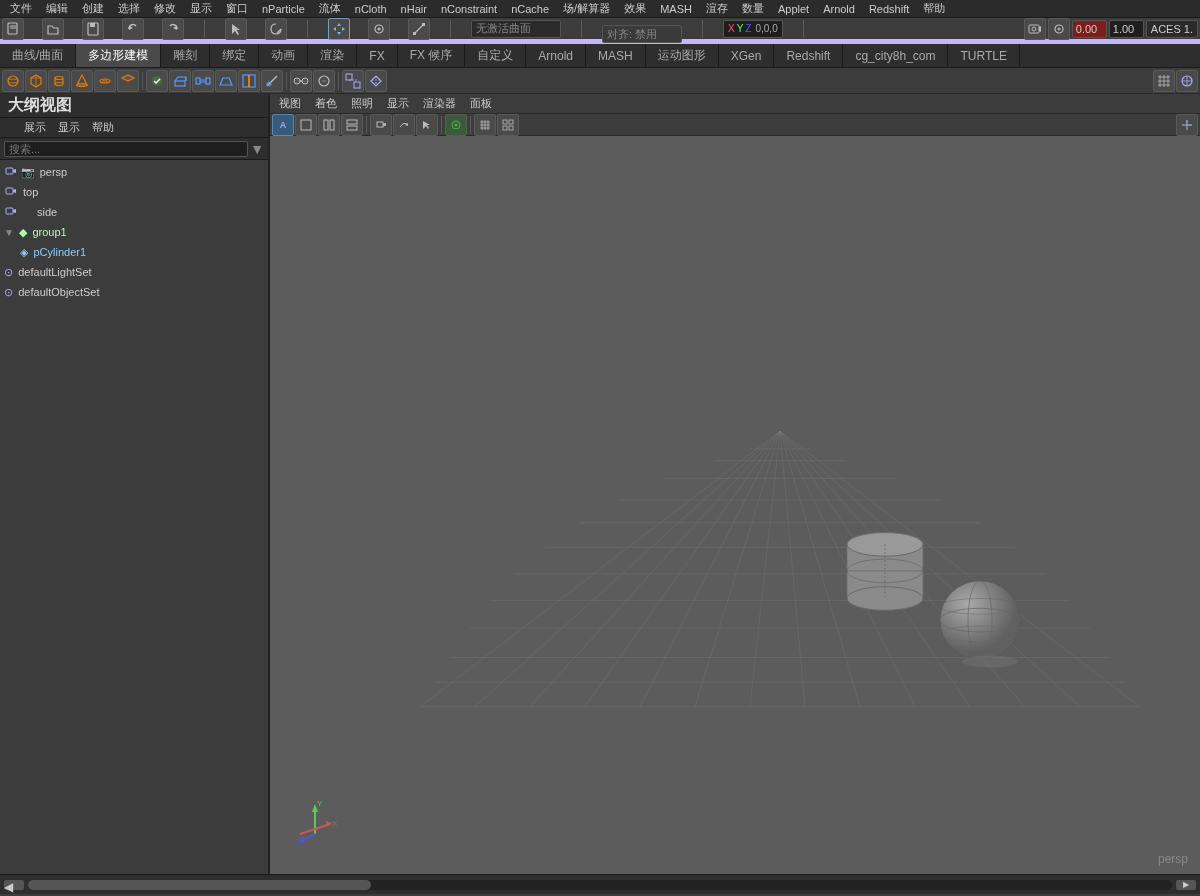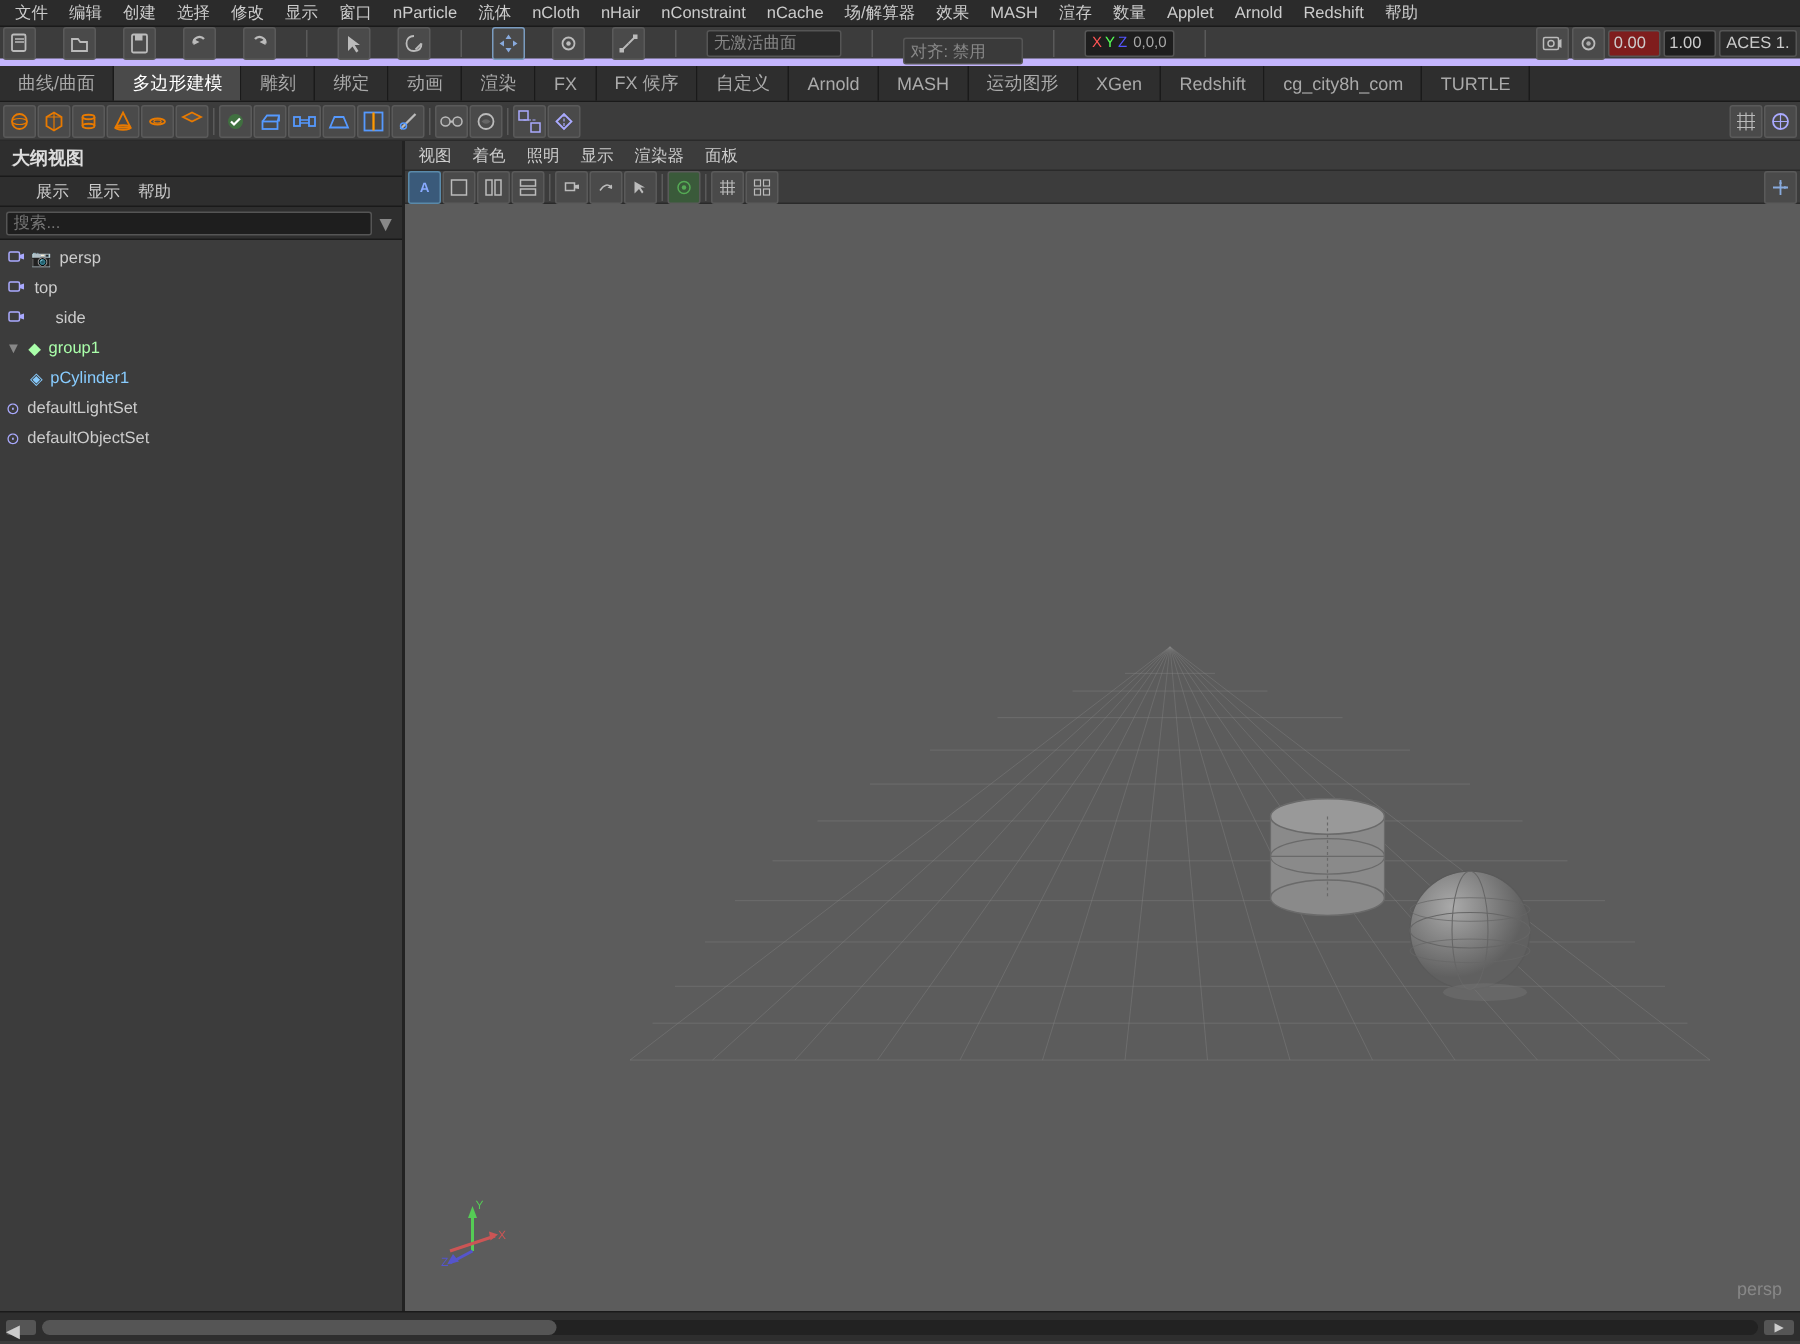--- a/index.html
+++ b/index.html
@@ -140,21 +140,21 @@
       display: flex;
       flex-direction: column;
       flex-shrink: 0;
     }
     #outliner-title {
       height: 24px;
       background: #2e2e2e;
       display: flex;
       align-items: center;
       padding: 0 8px;
-      font-size: 12px;
+      font-size: 16px;
       font-weight: bold;
       color: #dddddd;
       border-bottom: 1px solid #1a1a1a;
     }
     #outliner-menubar {
       height: 20px;
       background: #2e2e2e;
       display: flex;
       align-items: center;
       padding: 0 20px;

